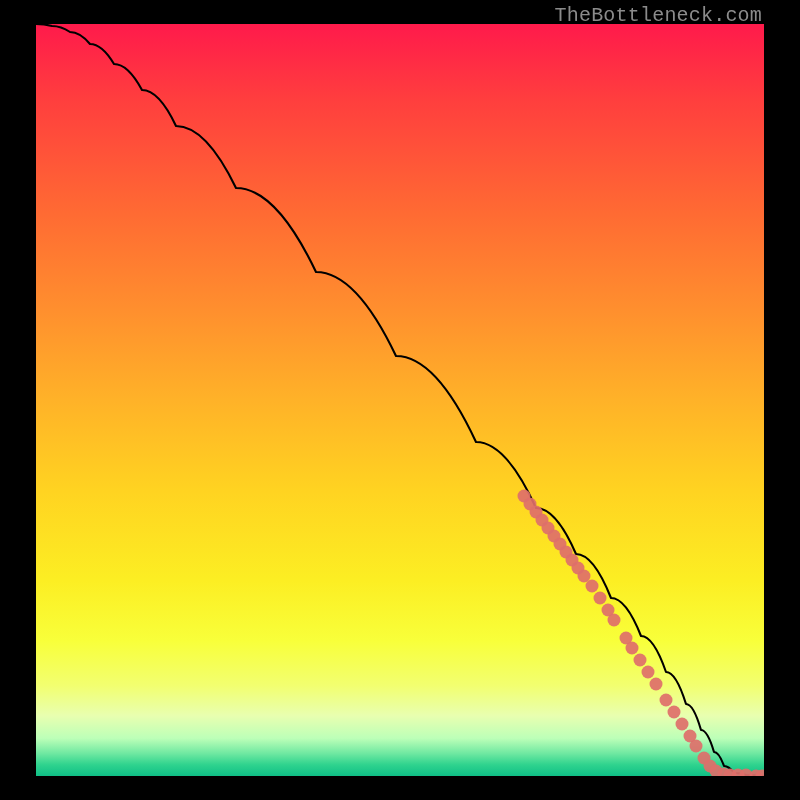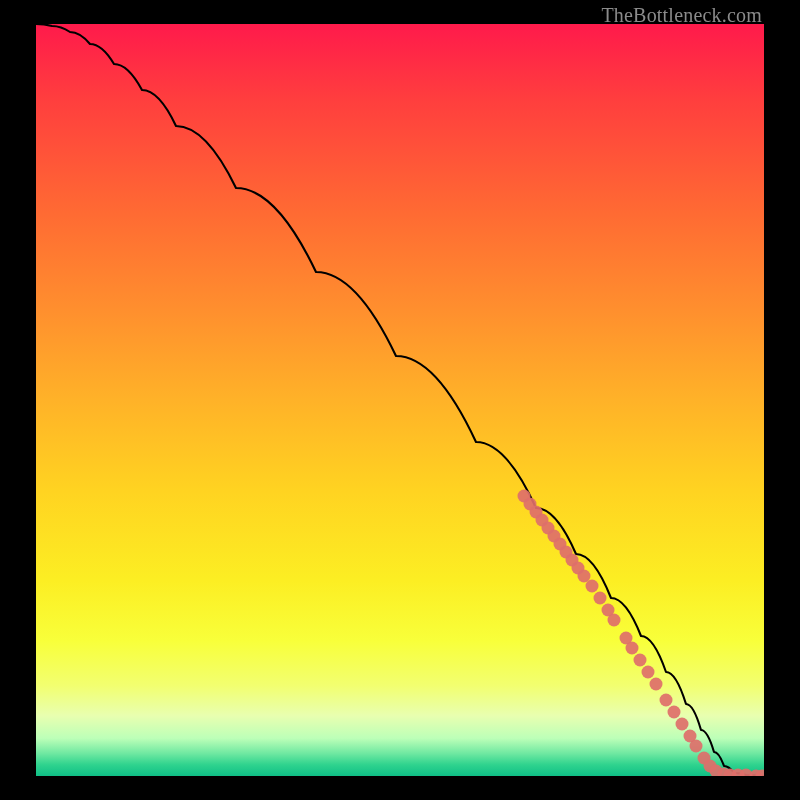--- a/index.html
+++ b/index.html
@@ -59,21 +59,21 @@
     stroke-linejoin: round;
   }
   .dot {
     fill: #de6f6a;
     fill-opacity: 0.92;
   }
   .watermark {
     position: absolute;
     top: 4px;
     right: 38px;
-    font-family: Liberation Serif, serif;
+    font-family: Liberation Mono, monospace;
     font-size: 20px;
     color: #8b8b8b;
     letter-spacing: 0.2px;
     user-select: none;
   }
 </style>
 </head>
 <body>
 
 <div class="stage">

